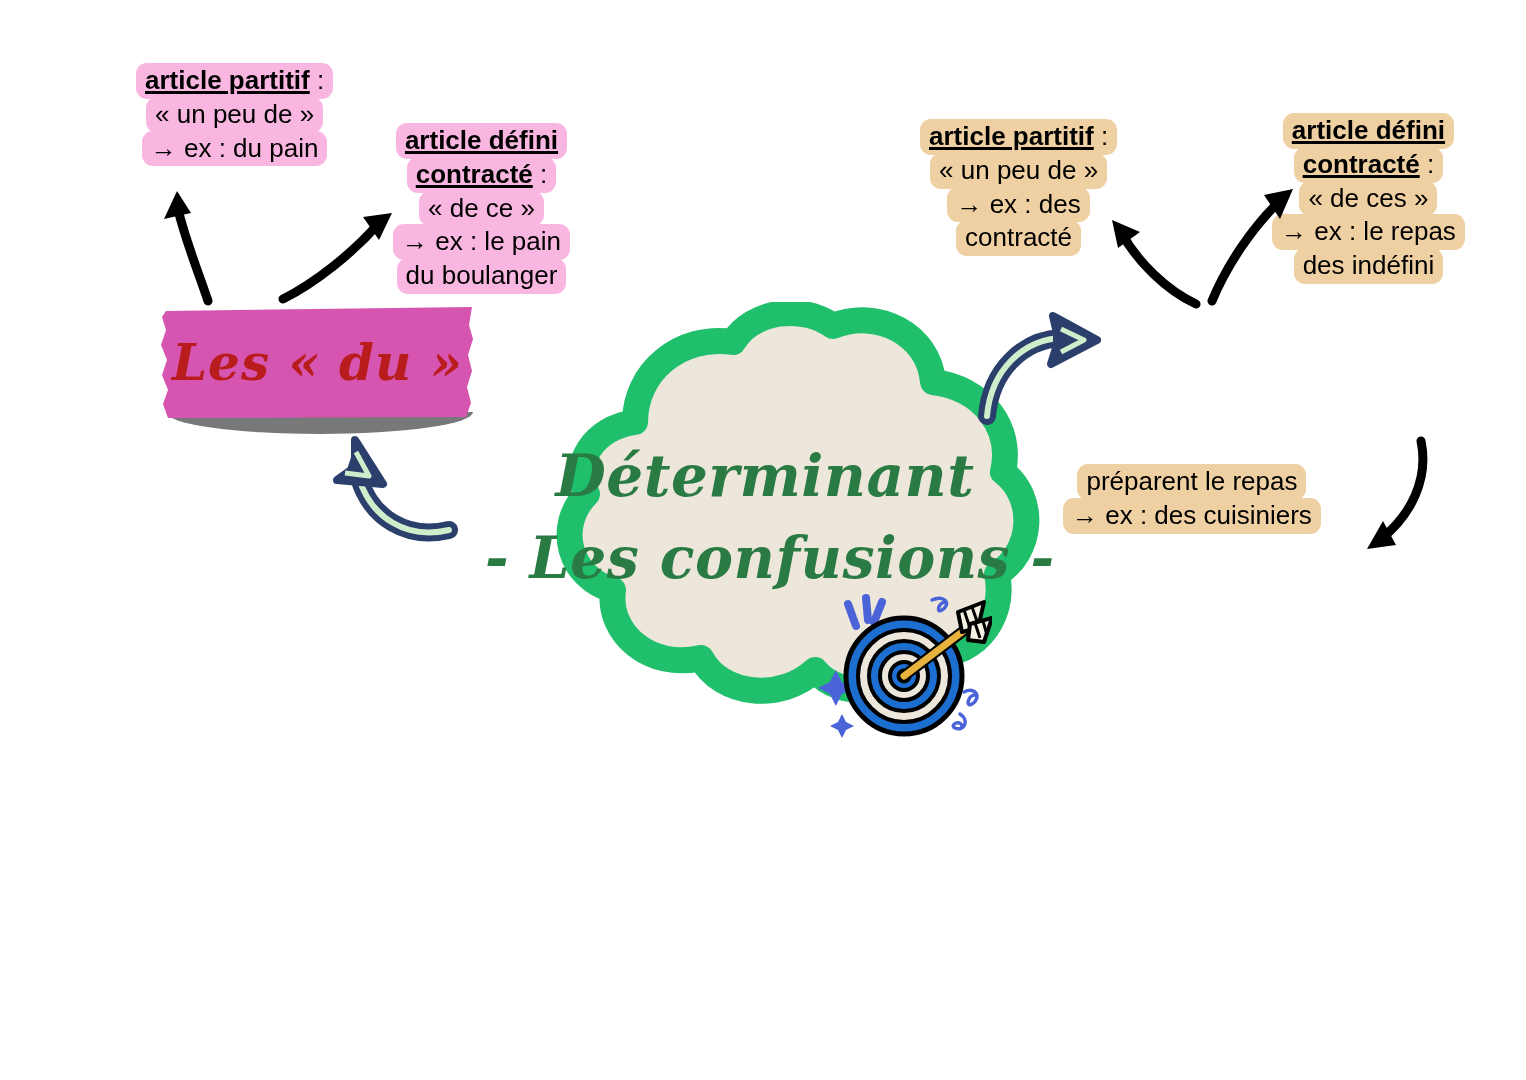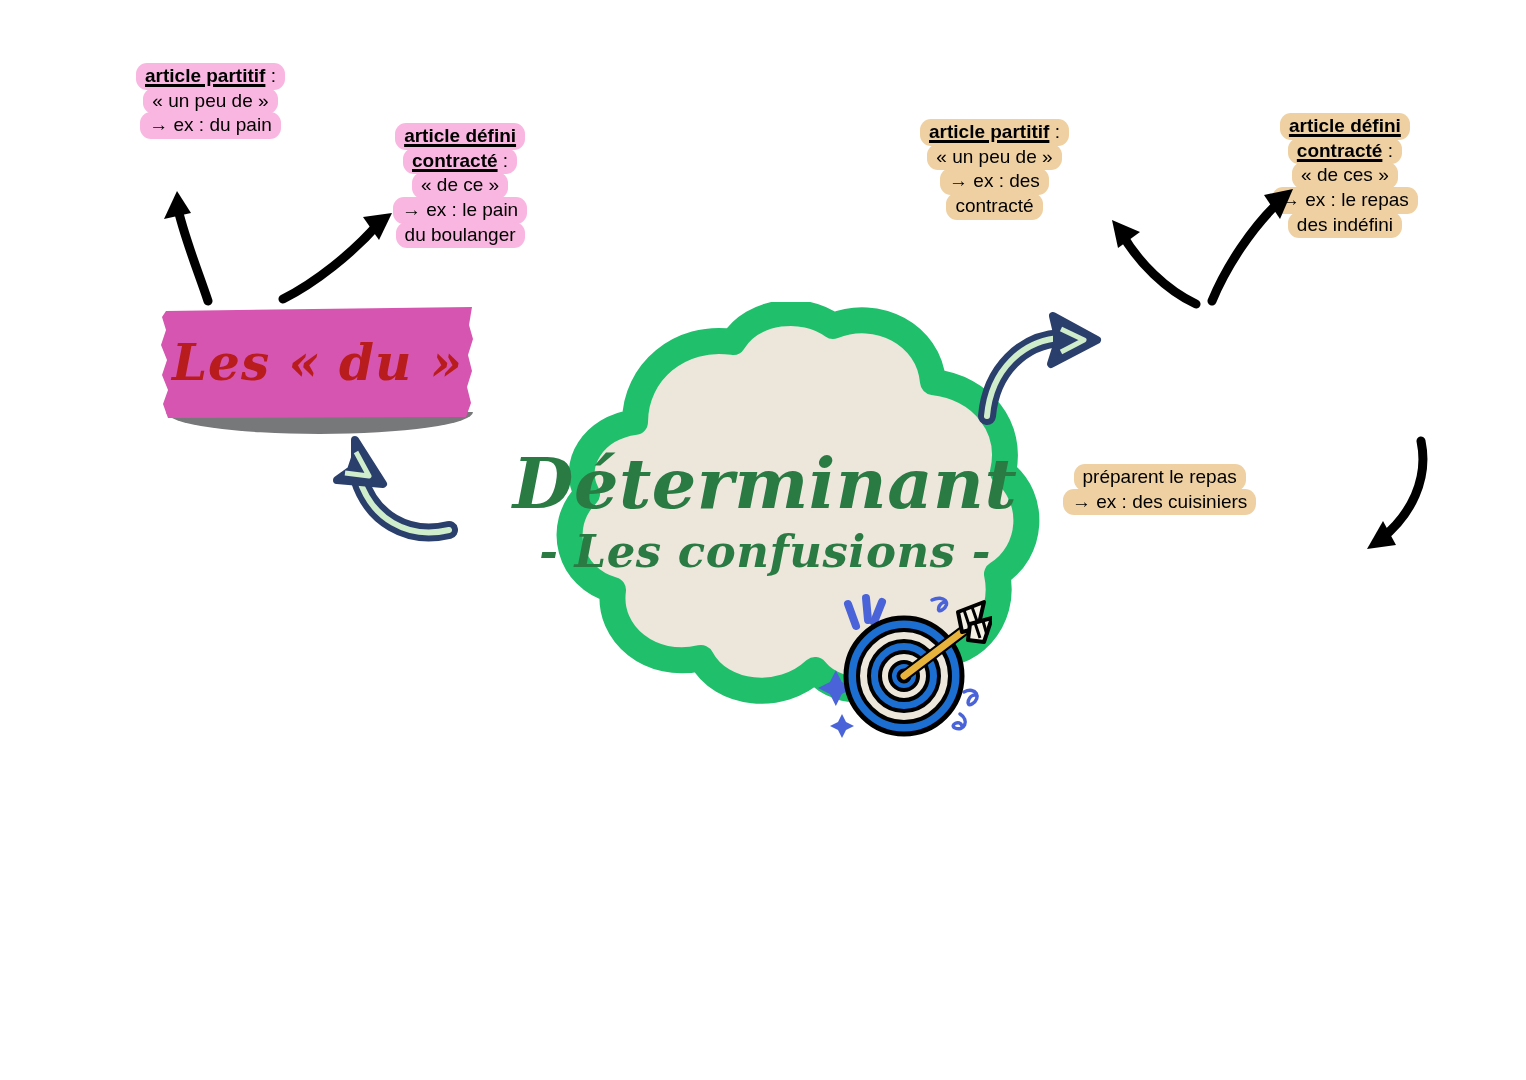--- a/index.html
+++ b/index.html
@@ -23,21 +23,21 @@
     position: absolute;
     display: flex;
     flex-direction: column;
     align-items: center;
     line-height: 1.0;
     z-index: 6;
   }
   .note .ln {
     display: block;
     color: #000000;
-    font-size: 19px;
+    font-size: 26px;
     line-height: 1.30;
     padding: 1px 9px;
     border-radius: 11px;
     white-space: nowrap;
     margin: -1px 0;
   }
   .note.pink .ln { background: #f9b6e0; }
   .note.tan  .ln { background: #eed0a2; }
 
   .note .ln b {
@@ -105,22 +105,22 @@
     pointer-events: none;
   }
   .cloud-text .t1, .cloud-text .t2 {
     font-family: "DejaVu Serif", "Liberation Serif", serif;
     font-style: italic;
     font-weight: bold;
     color: #2a7a44;
     white-space: nowrap;
     display: block;
   }
-  .cloud-text .t1 { font-size: 70px; letter-spacing: 0.5px; }
-  .cloud-text .t2 { font-size: 45px; letter-spacing: 0.5px; }
+  .cloud-text .t1 { font-size: 58px; letter-spacing: 0.5px; }
+  .cloud-text .t2 { font-size: 57px; margin-top: 14px; letter-spacing: 0.5px; }
 
   
   #arrows {
     position: absolute;
     inset: 0;
     z-index: 7;
     pointer-events: none;
   }
   #arrows svg { position: absolute; overflow: visible; }
 

